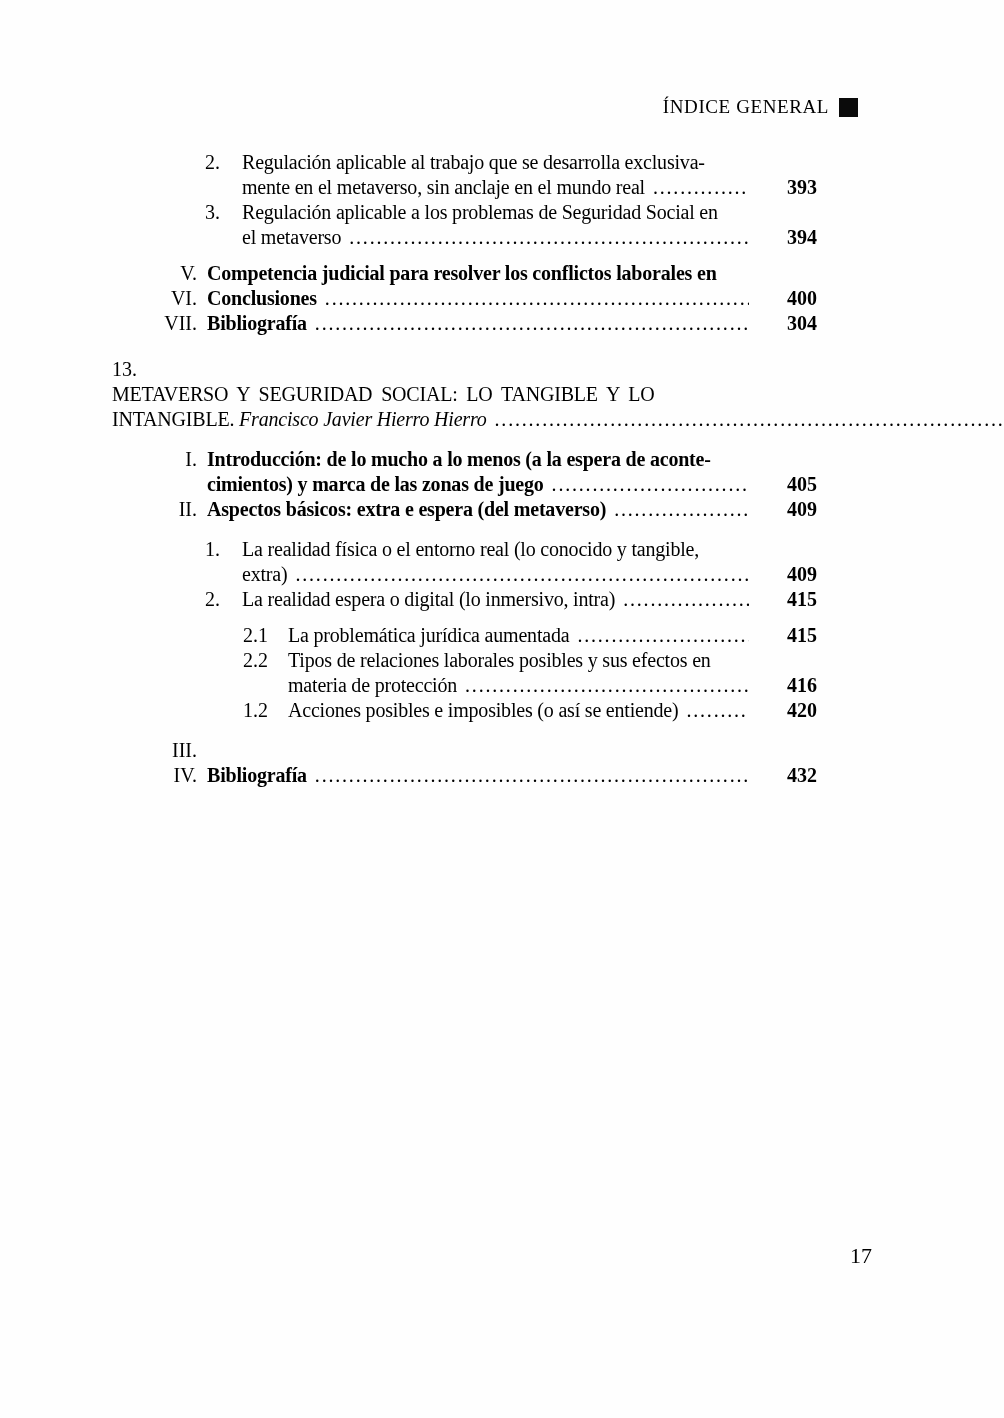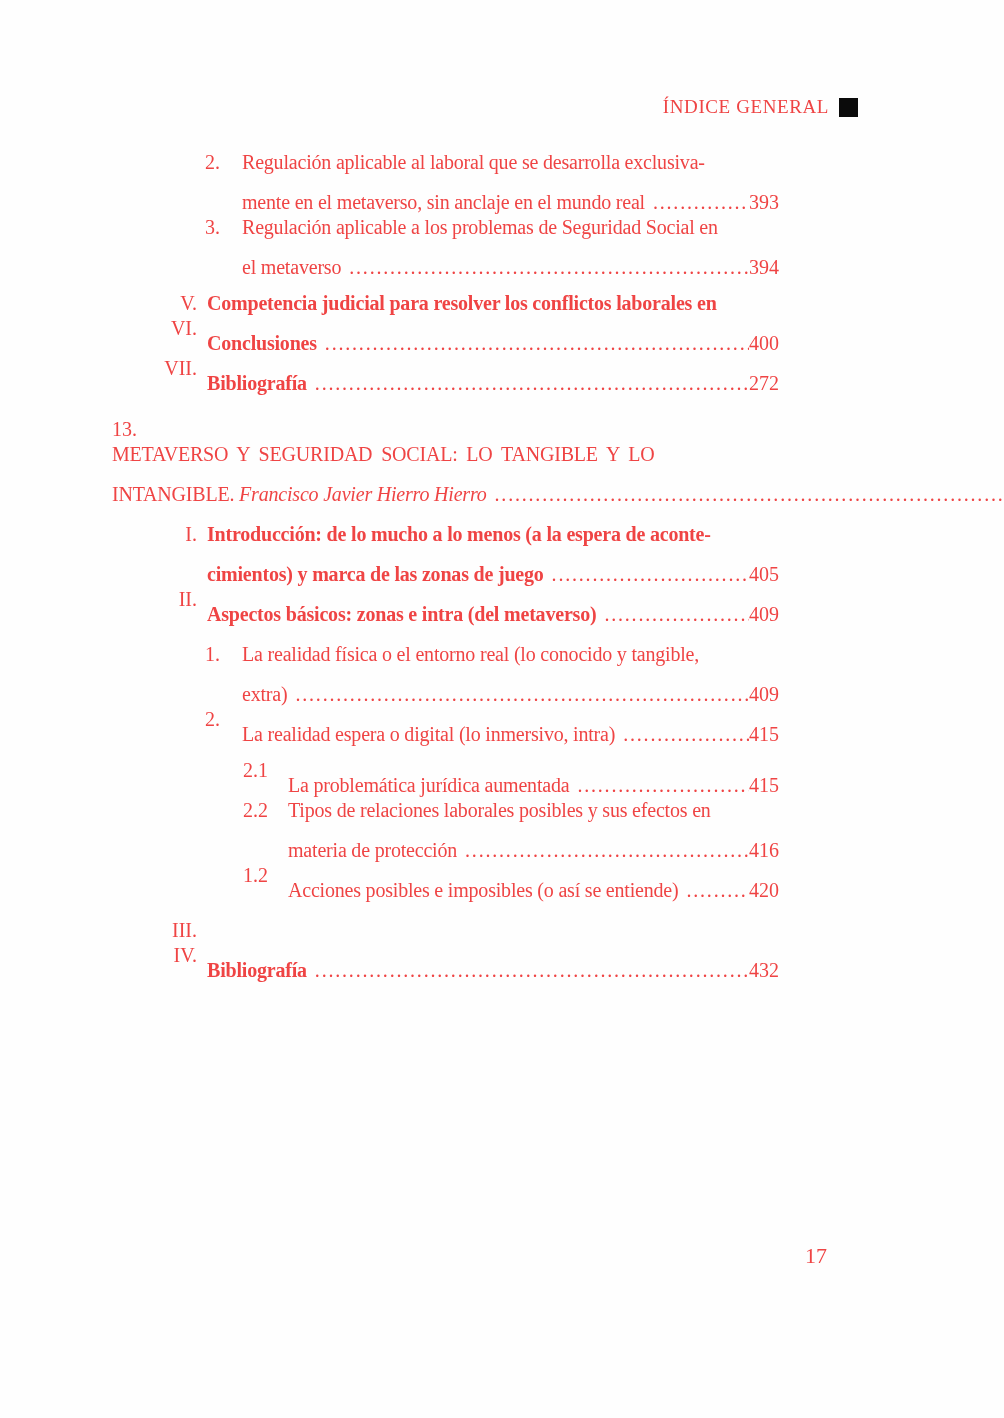--- a/index.html
+++ b/index.html
@@ -7,21 +7,21 @@
     padding: 0;
     background: #e8e8e8;
   }
   .sheet {
     position: relative;
     width: 1004px;
     height: 1418px;
     background: #fefefe;
     overflow: hidden;
     font-family: "Liberation Serif", "DejaVu Serif", serif;
-    color: #ef4444;
+    color: #000000;
   }
   
   .running-head {
     position: absolute;
     top: 96px;
     right: 146px;
     display: flex;
     align-items: center;
     gap: 10px;
   }
@@ -79,64 +79,63 @@
     padding-left: 8px;
     font-weight: normal;
   }
   .leader::after {
     content: "..........................................................................................................................................................................................";
     letter-spacing: 1.8px;
   }
   .page {
     flex: none;
     width: 68px;
-    text-align: left;
-    font-weight: normal;
+    text-align: right;
+    font-weight: bold;
     letter-spacing: 0;
-    margin-top: 15px;
   }
   
   .lvl-chapter > .num { width: 50px; text-align: left; }
   .lvl-roman   > .num { width: 85px; text-align: right; margin-right: 10px; }
   .lvl-sub1    { margin-left: 93px; }
   .lvl-sub1    > .num { width: 37px; text-align: left; }
   .lvl-sub2    { margin-left: 131px; }
   .lvl-sub2    > .num { width: 45px; text-align: left; }
   
   .gap-sm { margin-top: 11px; }
   .gap-md { margin-top: 15px; }
   .gap-lg { margin-top: 21px; flex-direction: column; }
   
   .spread .line { word-spacing: 4px; }
   .italic { font-style: italic; }
   
   .folio {
     position: absolute;
     top: 1243px;
-    right: 148px;
+    right: 132px;
     width: 80px;
-    text-align: center;
+    text-align: right;
     font-size: 22px;
   }
 </style>
 </head>
 <body>
 
 <div class="sheet">
 
   <div class="running-head">
     <span class="rh-title">ÍNDICE GENERAL</span>
     <span class="marker" style="background: rgb(11, 11, 11);"></span>
   </div>
 
   <div class="toc" id="toc">
       <div class="entry lvl-sub1">
         <span class="num">2.</span>
         <div class="body">
-          <div class="line"><span>Regulación aplicable al laboral que se desarrolla exclusiva-</span></div>
+          <div class="line"><span>Regulación aplicable al trabajo que se desarrolla exclusiva-</span></div>
           <div class="last">
             <span class="txt"><span>mente en el metaverso, sin anclaje en el mundo real</span></span>
             <span class="leader"></span>
             <span class="page">393</span>
           </div>
         </div>
       </div>
       <div class="entry lvl-sub1">
         <span class="num">3.</span>
         <div class="body">
@@ -163,21 +162,21 @@
             <span class="page">400</span>
           </div>
         </div>
       </div>
       <div class="entry lvl-roman bold">
         <span class="num">VII.</span>
         <div class="body">
           <div class="last">
             <span class="txt"><span>Bibliografía</span></span>
             <span class="leader"></span>
-            <span class="page">272</span>
+            <span class="page">304</span>
           </div>
         </div>
       </div>
       <div class="entry lvl-chapter gap-lg spread">
         <span class="num">13.</span>
         <div class="body">
           <div class="line"><span>METAVERSO Y SEGURIDAD SOCIAL: LO TANGIBLE Y LO</span></div>
           <div class="last">
             <span class="txt"><span>INTANGIBLE. </span><span class="italic">Francisco Javier Hierro Hierro</span></span>
             <span class="leader"></span>
@@ -193,21 +192,21 @@
             <span class="txt"><span>cimientos) y marca de las zonas de juego</span></span>
             <span class="leader"></span>
             <span class="page">405</span>
           </div>
         </div>
       </div>
       <div class="entry lvl-roman bold">
         <span class="num">II.</span>
         <div class="body">
           <div class="last">
-            <span class="txt"><span>Aspectos básicos: zonas e intra (del metaverso)</span></span>
+            <span class="txt"><span>Aspectos básicos: extra e espera (del metaverso)</span></span>
             <span class="leader"></span>
             <span class="page">409</span>
           </div>
         </div>
       </div>
       <div class="entry lvl-sub1 gap-md">
         <span class="num">1.</span>
         <div class="body">
           <div class="line"><span>La realidad física o el entorno real (lo conocido y tangible,</span></div>
           <div class="last">

